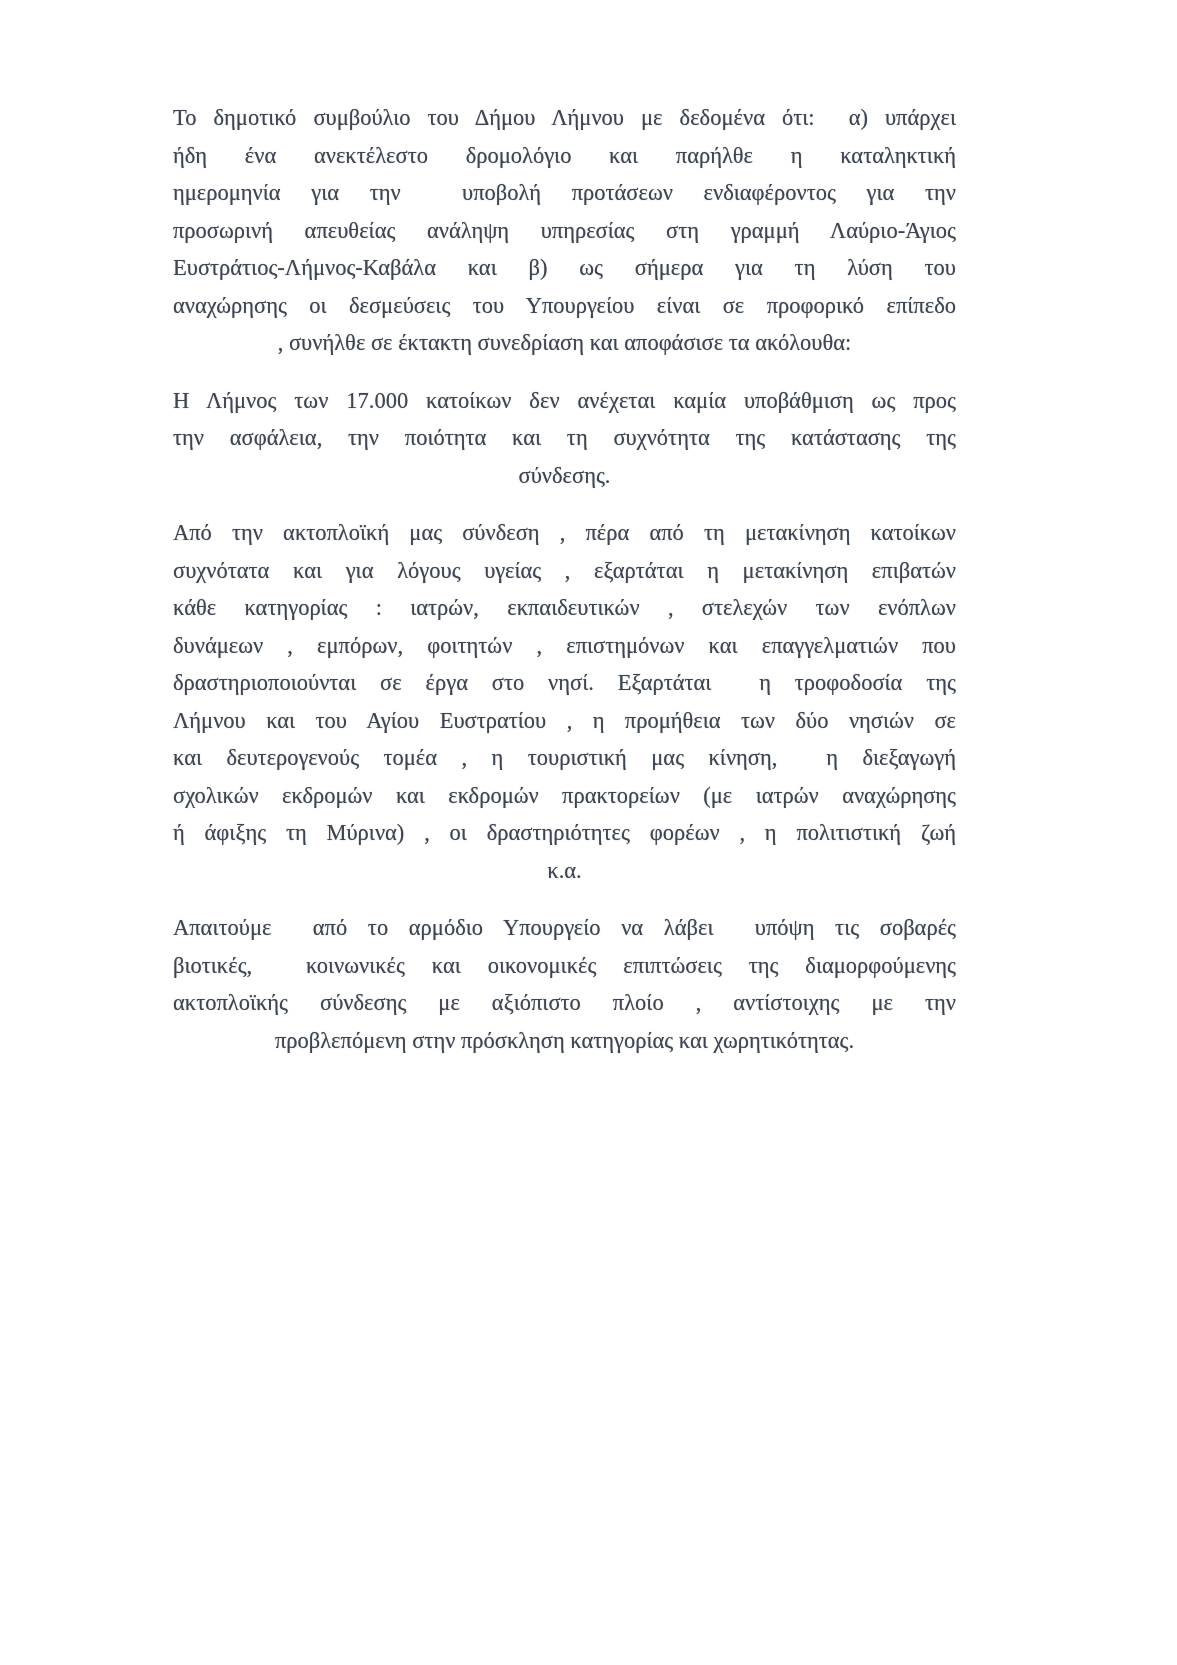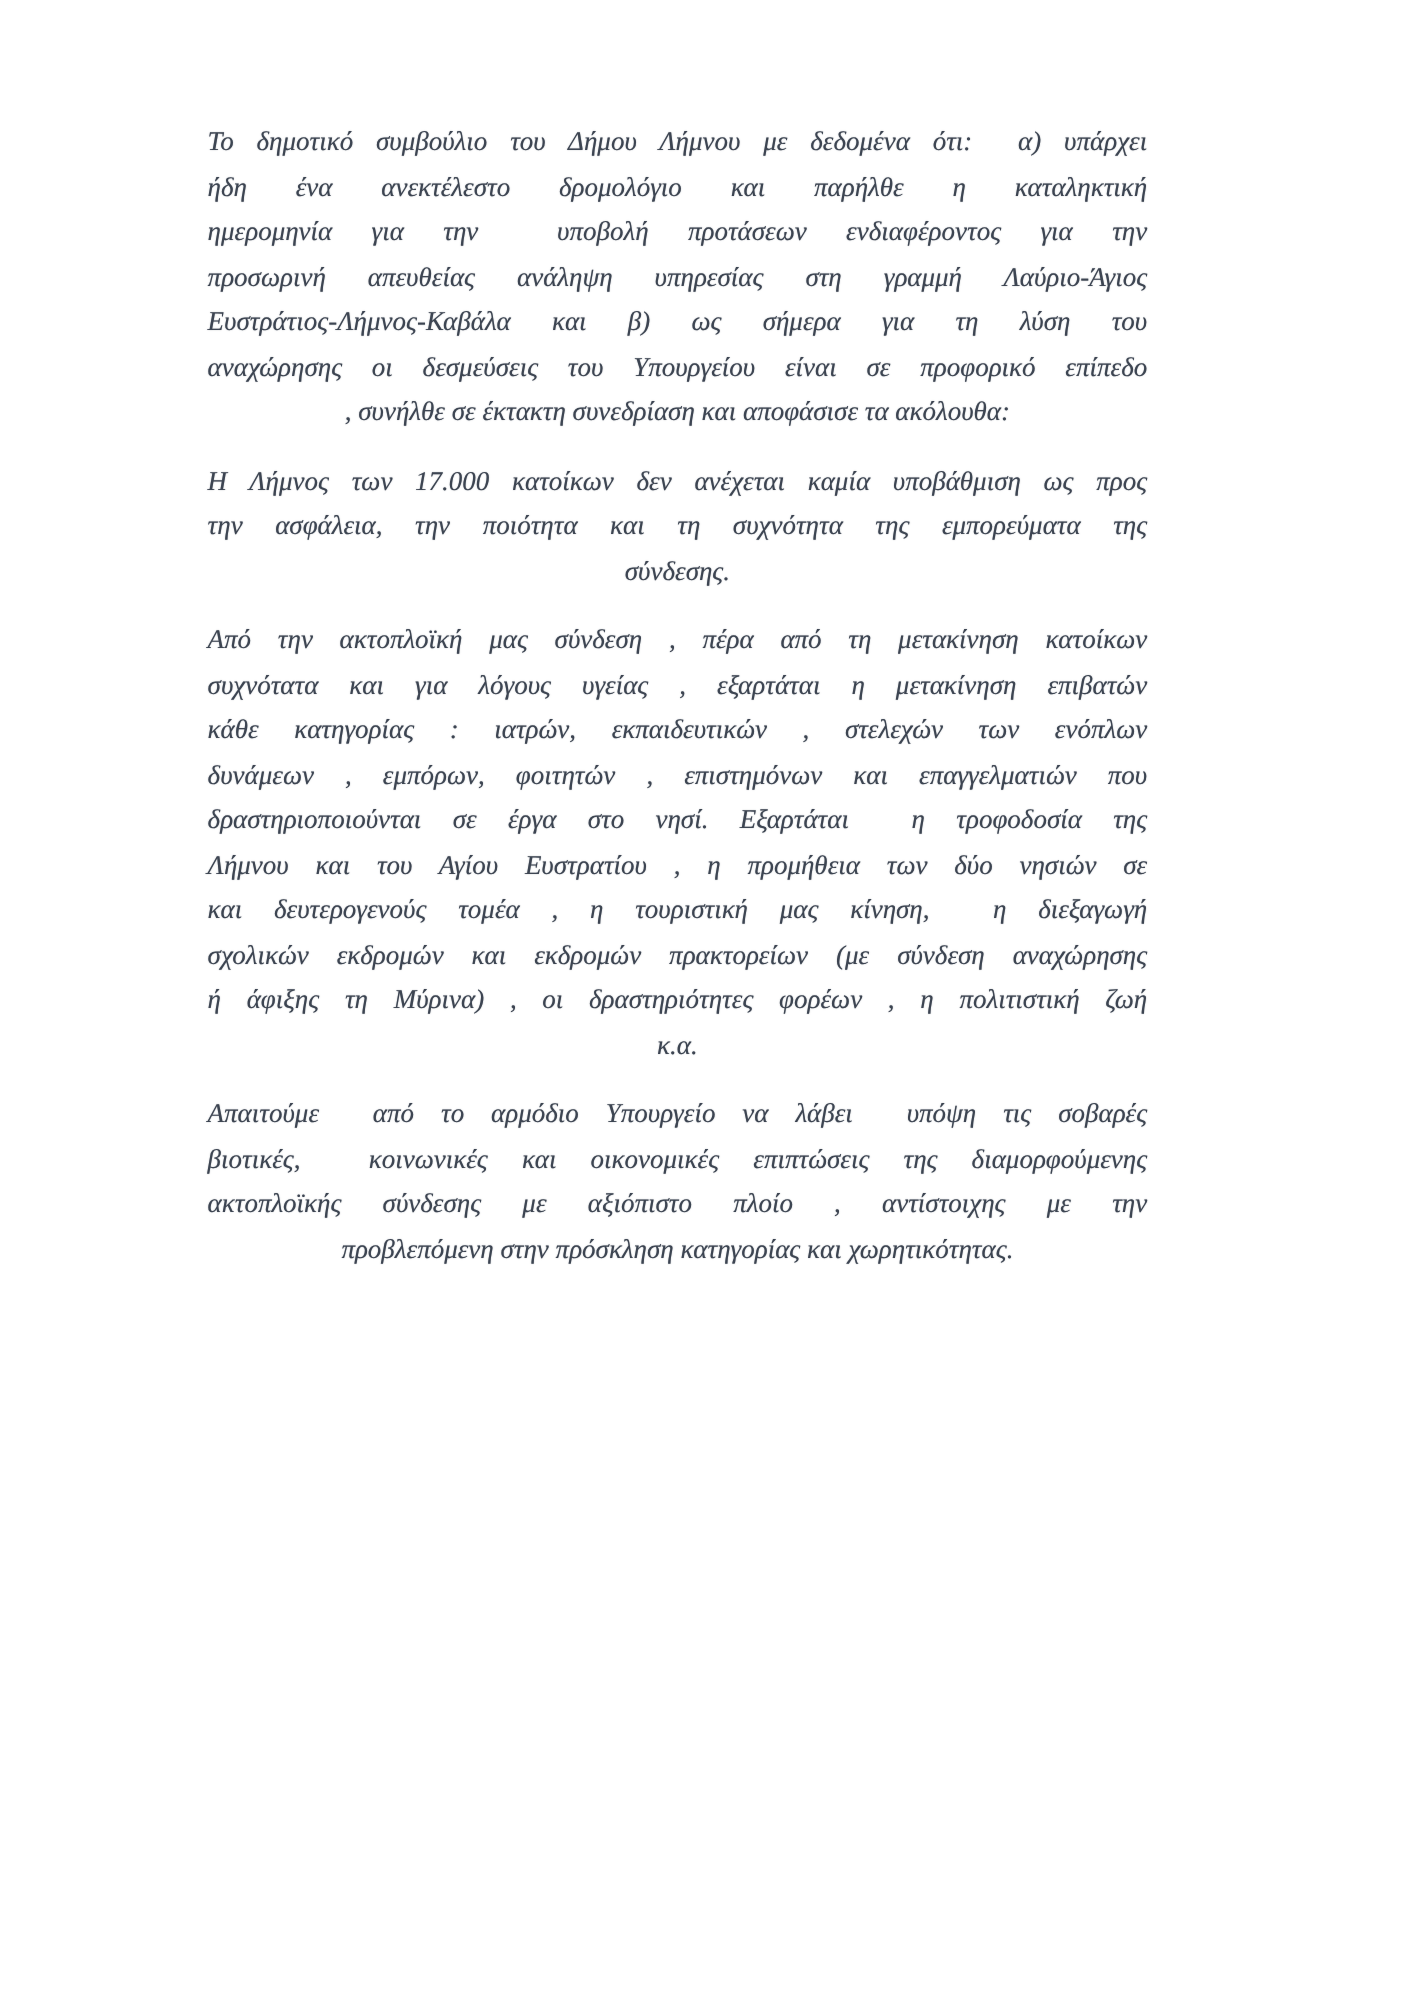--- a/index.html
+++ b/index.html
@@ -10,21 +10,20 @@
   * { margin: 0; padding: 0; box-sizing: border-box; }
   html, body {
     width: 1177px; height: 1665px;
     background: var(--page-bg);
   }
   .page {
     position: relative;
     width: 1177px; height: 1210px;
     background: var(--page-bg);
     overflow: hidden;
-    font-style: italic;
   }
   .text-block {
     position: absolute;
     left: 173px; top: 99px;
     width: 783px;
     font-family: "Liberation Serif", "DejaVu Serif", serif;
     font-size: 22.5px;
     line-height: 37.5px;
     color: var(--text-color);
     text-shadow: 0 0 1px rgba(61, 69, 82, 0.55);
@@ -60,33 +59,33 @@
       <div class="line">ήδη ένα ανεκτέλεστο δρομολόγιο και παρήλθε η καταληκτική</div>
       <div class="line">ημερομηνία για την  υποβολή προτάσεων ενδιαφέροντος για την</div>
       <div class="line">προσωρινή απευθείας ανάληψη υπηρεσίας στη γραμμή Λαύριο-Άγιος</div>
       <div class="line">Ευστράτιος-Λήμνος-Καβάλα και β) ως σήμερα για τη λύση του</div>
       <div class="line">αναχώρησης οι δεσμεύσεις του Υπουργείου είναι σε προφορικό επίπεδο</div>
       <div class="line last">, συνήλθε σε έκτακτη συνεδρίαση και αποφάσισε τα ακόλουθα:</div>
     </div>
 
     <div class="para">
       <div class="line">Η Λήμνος των 17.000 κατοίκων δεν ανέχεται καμία υποβάθμιση ως προς</div>
-      <div class="line">την ασφάλεια, την ποιότητα και τη συχνότητα της εμπορεύματα της</div>
+      <div class="line">την ασφάλεια, την ποιότητα και τη συχνότητα της κατάστασης της</div>
       <div class="line last">σύνδεσης.</div>
     </div>
 
     <div class="para">
       <div class="line">Από την ακτοπλοϊκή μας σύνδεση , πέρα από τη μετακίνηση κατοίκων</div>
       <div class="line">συχνότατα και για λόγους υγείας , εξαρτάται η μετακίνηση επιβατών</div>
       <div class="line">κάθε κατηγορίας : ιατρών, εκπαιδευτικών , στελεχών των ενόπλων</div>
       <div class="line">δυνάμεων , εμπόρων, φοιτητών , επιστημόνων και επαγγελματιών που</div>
       <div class="line">δραστηριοποιούνται σε έργα στο νησί. Εξαρτάται  η τροφοδοσία της</div>
       <div class="line">Λήμνου και του Αγίου Ευστρατίου , η προμήθεια των δύο νησιών σε</div>
       <div class="line">και δευτερογενούς τομέα , η τουριστική μας κίνηση,  η διεξαγωγή</div>
-      <div class="line">σχολικών εκδρομών και εκδρομών πρακτορείων (με σύνδεση αναχώρησης</div>
+      <div class="line">σχολικών εκδρομών και εκδρομών πρακτορείων (με ιατρών αναχώρησης</div>
       <div class="line">ή άφιξης τη Μύρινα) , οι δραστηριότητες φορέων , η πολιτιστική ζωή</div>
       <div class="line last">κ.α.</div>
     </div>
 
     <div class="para">
       <div class="line">Απαιτούμε  από το αρμόδιο Υπουργείο να λάβει  υπόψη τις σοβαρές</div>
       <div class="line">βιοτικές,  κοινωνικές και οικονομικές επιπτώσεις της διαμορφούμενης</div>
       <div class="line">ακτοπλοϊκής σύνδεσης με αξιόπιστο πλοίο , αντίστοιχης με την</div>
       <div class="line last">προβλεπόμενη στην πρόσκληση κατηγορίας και χωρητικότητας.</div>
     </div>

